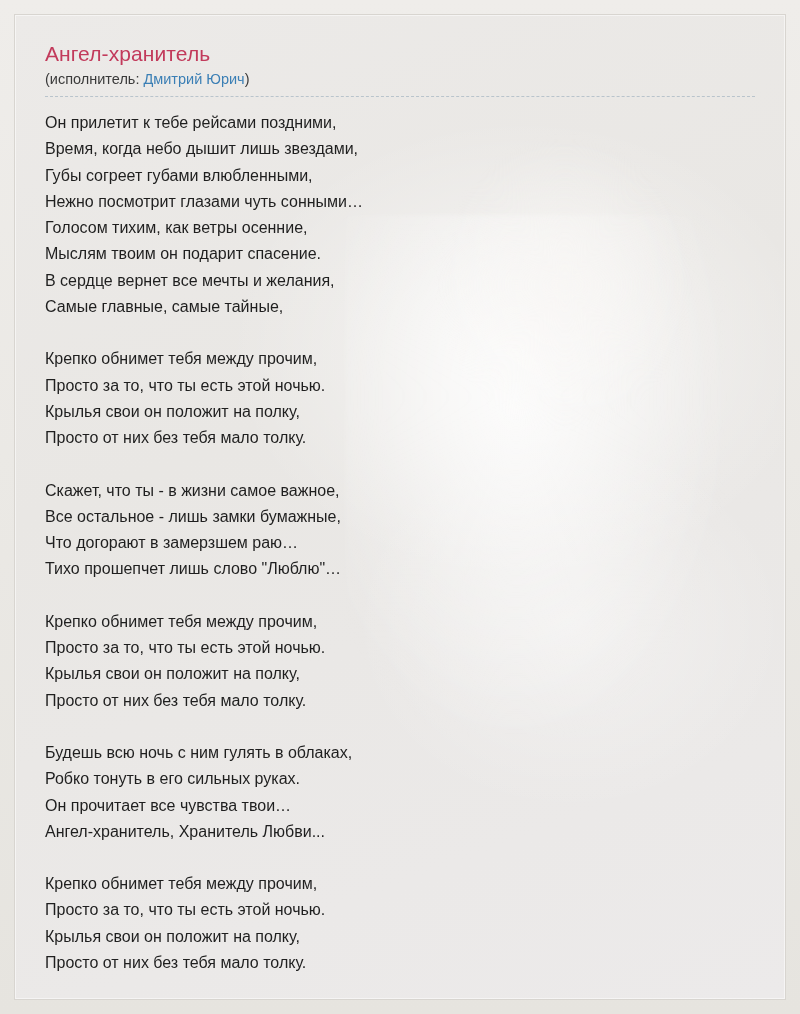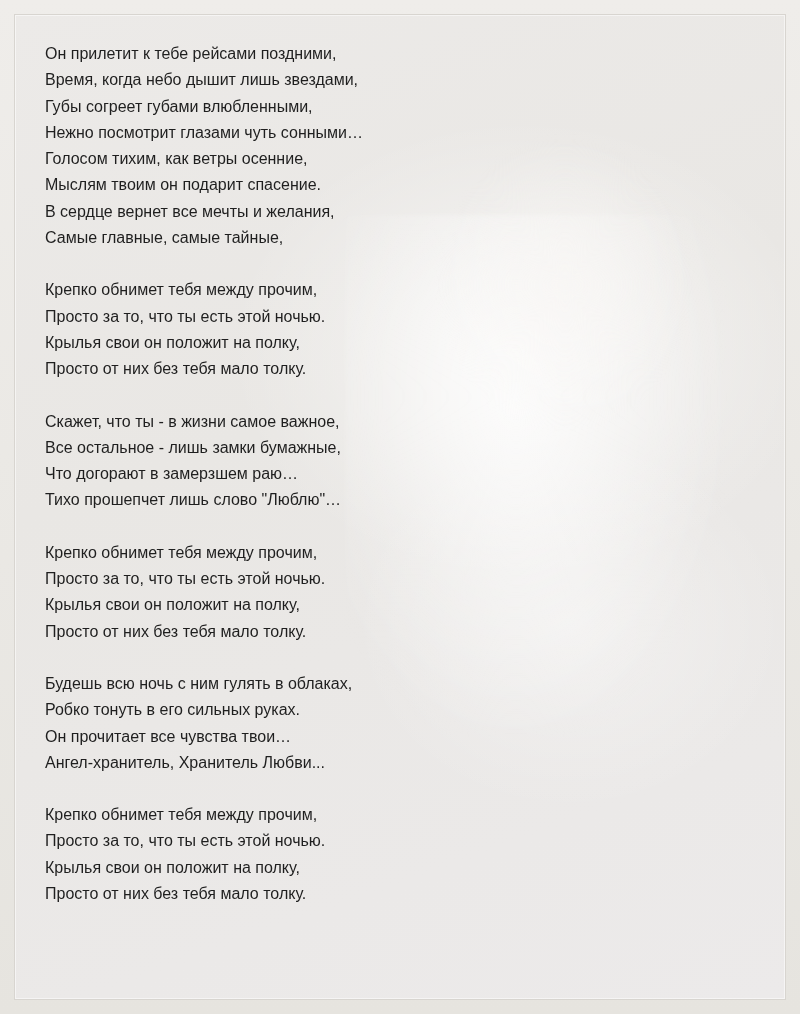--- a/index.html
+++ b/index.html
@@ -100,19 +100,23 @@
 <body>
 
 <div class="page-frame">
   <div class="page-sheet">
 
     <div class="watermark wm1"></div>
     <div class="watermark wm2"></div>
 
     <div class="content">
 
+      <h1 class="song-title">Ангел-хранитель</h1>
 
+      <div class="performer-line">
+        <span>(исполнитель: </span><a class="performer-link" href="#">Дмитрий Юрич</a><span>)</span>
+      </div>
 
       <div class="lyrics" id="lyrics-body"><p class="lyric-stanza"><span class="lyric-line">Он прилетит к тебе рейсами поздними,</span><span class="lyric-line">Время, когда небо дышит лишь звездами,</span><span class="lyric-line">Губы согреет губами влюбленными,</span><span class="lyric-line">Нежно посмотрит глазами чуть сонными…</span><span class="lyric-line">Голосом тихим, как ветры осенние,</span><span class="lyric-line">Мыслям твоим он подарит спасение.</span><span class="lyric-line">В сердце вернет все мечты и желания,</span><span class="lyric-line">Самые главные, самые тайные,</span></p><p class="lyric-stanza"><span class="lyric-line">Крепко обнимет тебя между прочим,</span><span class="lyric-line">Просто за то, что ты есть этой ночью.</span><span class="lyric-line">Крылья свои он положит на полку,</span><span class="lyric-line">Просто от них без тебя мало толку.</span></p><p class="lyric-stanza"><span class="lyric-line">Скажет, что ты - в жизни самое важное,</span><span class="lyric-line">Все остальное - лишь замки бумажные,</span><span class="lyric-line">Что догорают в замерзшем раю…</span><span class="lyric-line">Тихо прошепчет лишь слово "Люблю"…</span></p><p class="lyric-stanza"><span class="lyric-line">Крепко обнимет тебя между прочим,</span><span class="lyric-line">Просто за то, что ты есть этой ночью.</span><span class="lyric-line">Крылья свои он положит на полку,</span><span class="lyric-line">Просто от них без тебя мало толку.</span></p><p class="lyric-stanza"><span class="lyric-line">Будешь всю ночь с ним гулять в облаках,</span><span class="lyric-line">Робко тонуть в его сильных руках.</span><span class="lyric-line">Он прочитает все чувства твои…</span><span class="lyric-line">Ангел-хранитель, Хранитель Любви...</span></p><p class="lyric-stanza"><span class="lyric-line">Крепко обнимет тебя между прочим,</span><span class="lyric-line">Просто за то, что ты есть этой ночью.</span><span class="lyric-line">Крылья свои он положит на полку,</span><span class="lyric-line">Просто от них без тебя мало толку.</span></p></div>
 
     </div>
   </div>
 </div>
 
 </body></html>

